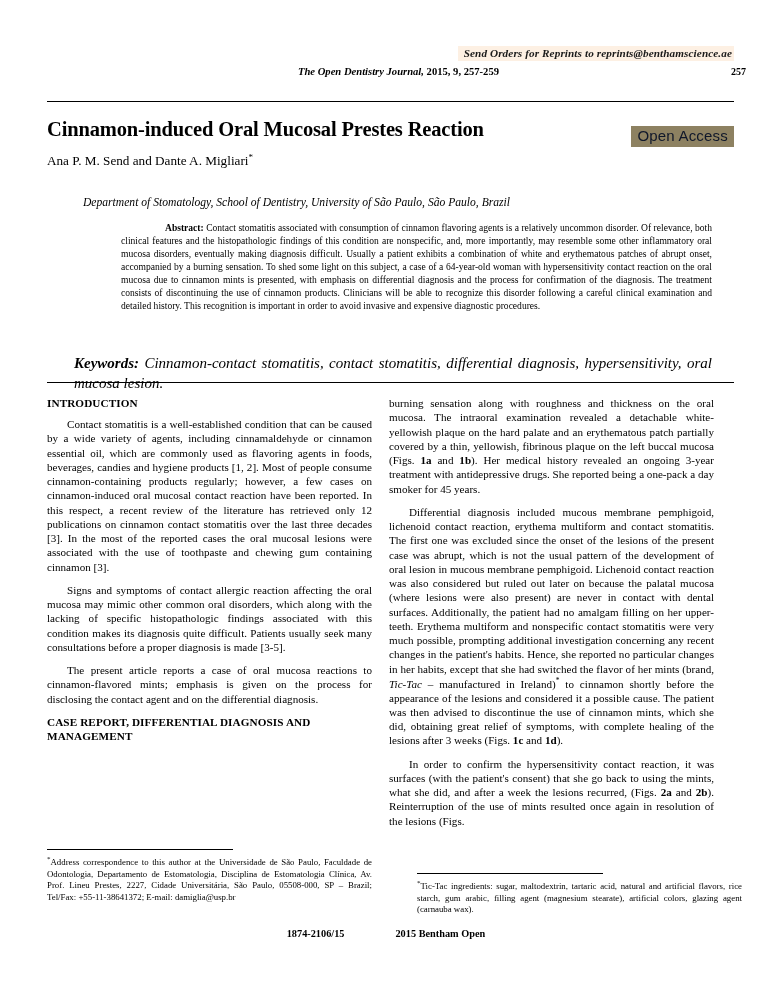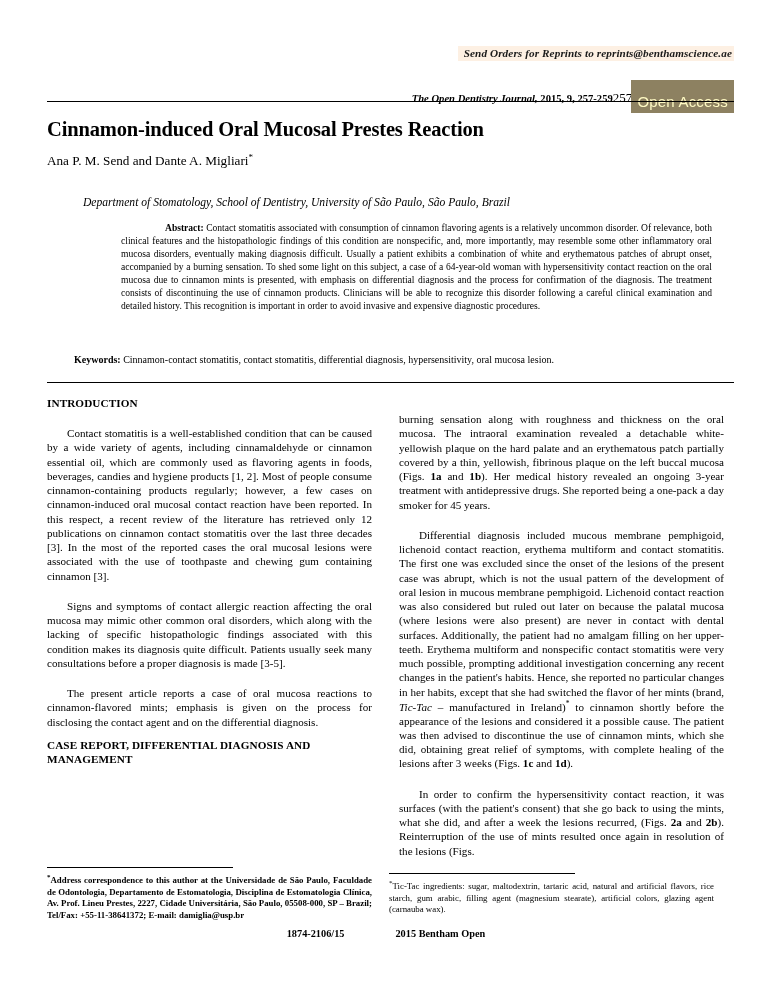--- a/index.html
+++ b/index.html
@@ -38,56 +38,56 @@
     letter-spacing: 0.1px;
     white-space: nowrap;
   }
 
   .journal-line {
     position: absolute;
     top: 66px;
     left: 298px;
     right: 22px;
     display: flex;
-    justify-content: center;
+    justify-content: space-between;
     align-items: baseline;
     font-size: 10.6px;
     font-weight: bold;
-    margin-top: 24px;
   }
   .journal-name {
     font-style: italic;
     font-weight: bold;
     white-space: nowrap;
   }
   .journal-vol {
     font-style: normal;
     font-weight: bold;
   }
   .page-number {
-    font-weight: normal;
-    font-size: 13px;
+    font-weight: bold;
+    font-size: 10px;
   }
 
   .open-access-wrap {
     position: absolute;
     top: 80px;
     right: 34px;
     display: flex;
     justify-content: flex-end;
   }
   .open-access {
     background: #8d8161;
-    color: #fef9c3;
+    color: #0f172a;
     font-family: "Liberation Sans", sans-serif;
     font-size: 15px;
     font-weight: normal;
     line-height: 1;
-    padding: 14px 6px 4px 6px;
+    padding: 2px 6px 4px 6px;
     letter-spacing: 0.2px;
+    margin-top: 46px;
   }
 
   .header-rule {
     position: absolute;
     top: 101px;
     left: 47px;
     right: 34px;
     border-top: 1.2px solid #000;
   }
 
@@ -134,80 +134,80 @@
     line-height: 1.355;
     text-align: justify;
   }
   .abstract b { font-weight: bold; margin-left: 44px; }
 
   .keywords {
     position: absolute;
     top: 353px;
     left: 74px;
     width: 638px;
-    font-size: 10px;
+    font-size: 15px;
     line-height: 1.35;
     text-align: justify;
+    font-style: italic;
   }
   .keywords b { font-weight: bold; }
 
   .abstract-rule {
     position: absolute;
     top: 382px;
     left: 47px;
     right: 34px;
     border-top: 1.1px solid #000;
   }
 
   
   .columns {
     position: absolute;
     top: 396px;
     left: 47px;
     width: 678px;
     display: flex;
-    gap: 27px;
+    gap: 17px;
   }
   .col {
     width: 325px;
     font-size: 11.1px;
     line-height: 1.285;
     text-align: justify;
   }
   .col h2 {
     font-size: 11.2px;
     font-weight: bold;
     margin: 0 0 7px 0;
     line-height: 1.25;
     text-align: left;
     letter-spacing: 0.1px;
   }
   .col h2.spaced {
   }
   .col p {
-    margin: 16px 0 9px 0;
+    margin: 0 0 9px 0;
     text-indent: 20px;
   }
   .col p.noindent { text-indent: 0; }
   .col p:last-child { margin-bottom: 0; }
   .col b { font-weight: bold; }
   .col i { font-style: italic; }
   .col sup { font-size: 7.5px; vertical-align: super; }
 
   
   .footnote-left {
     position: absolute;
     left: 47px;
-    top: 867px;
+    top: 849px;
     width: 325px;
-    font-weight: bold;
   }
   .footnote-right {
     position: absolute;
-    left: 389px;
+    left: 417px;
     top: 873px;
     width: 325px;
   }
   .fn-rule {
     border-top: 1px solid #000;
     width: 186px;
     margin-bottom: 5px;
   }
   .footnote-text {
     font-size: 8.8px;

